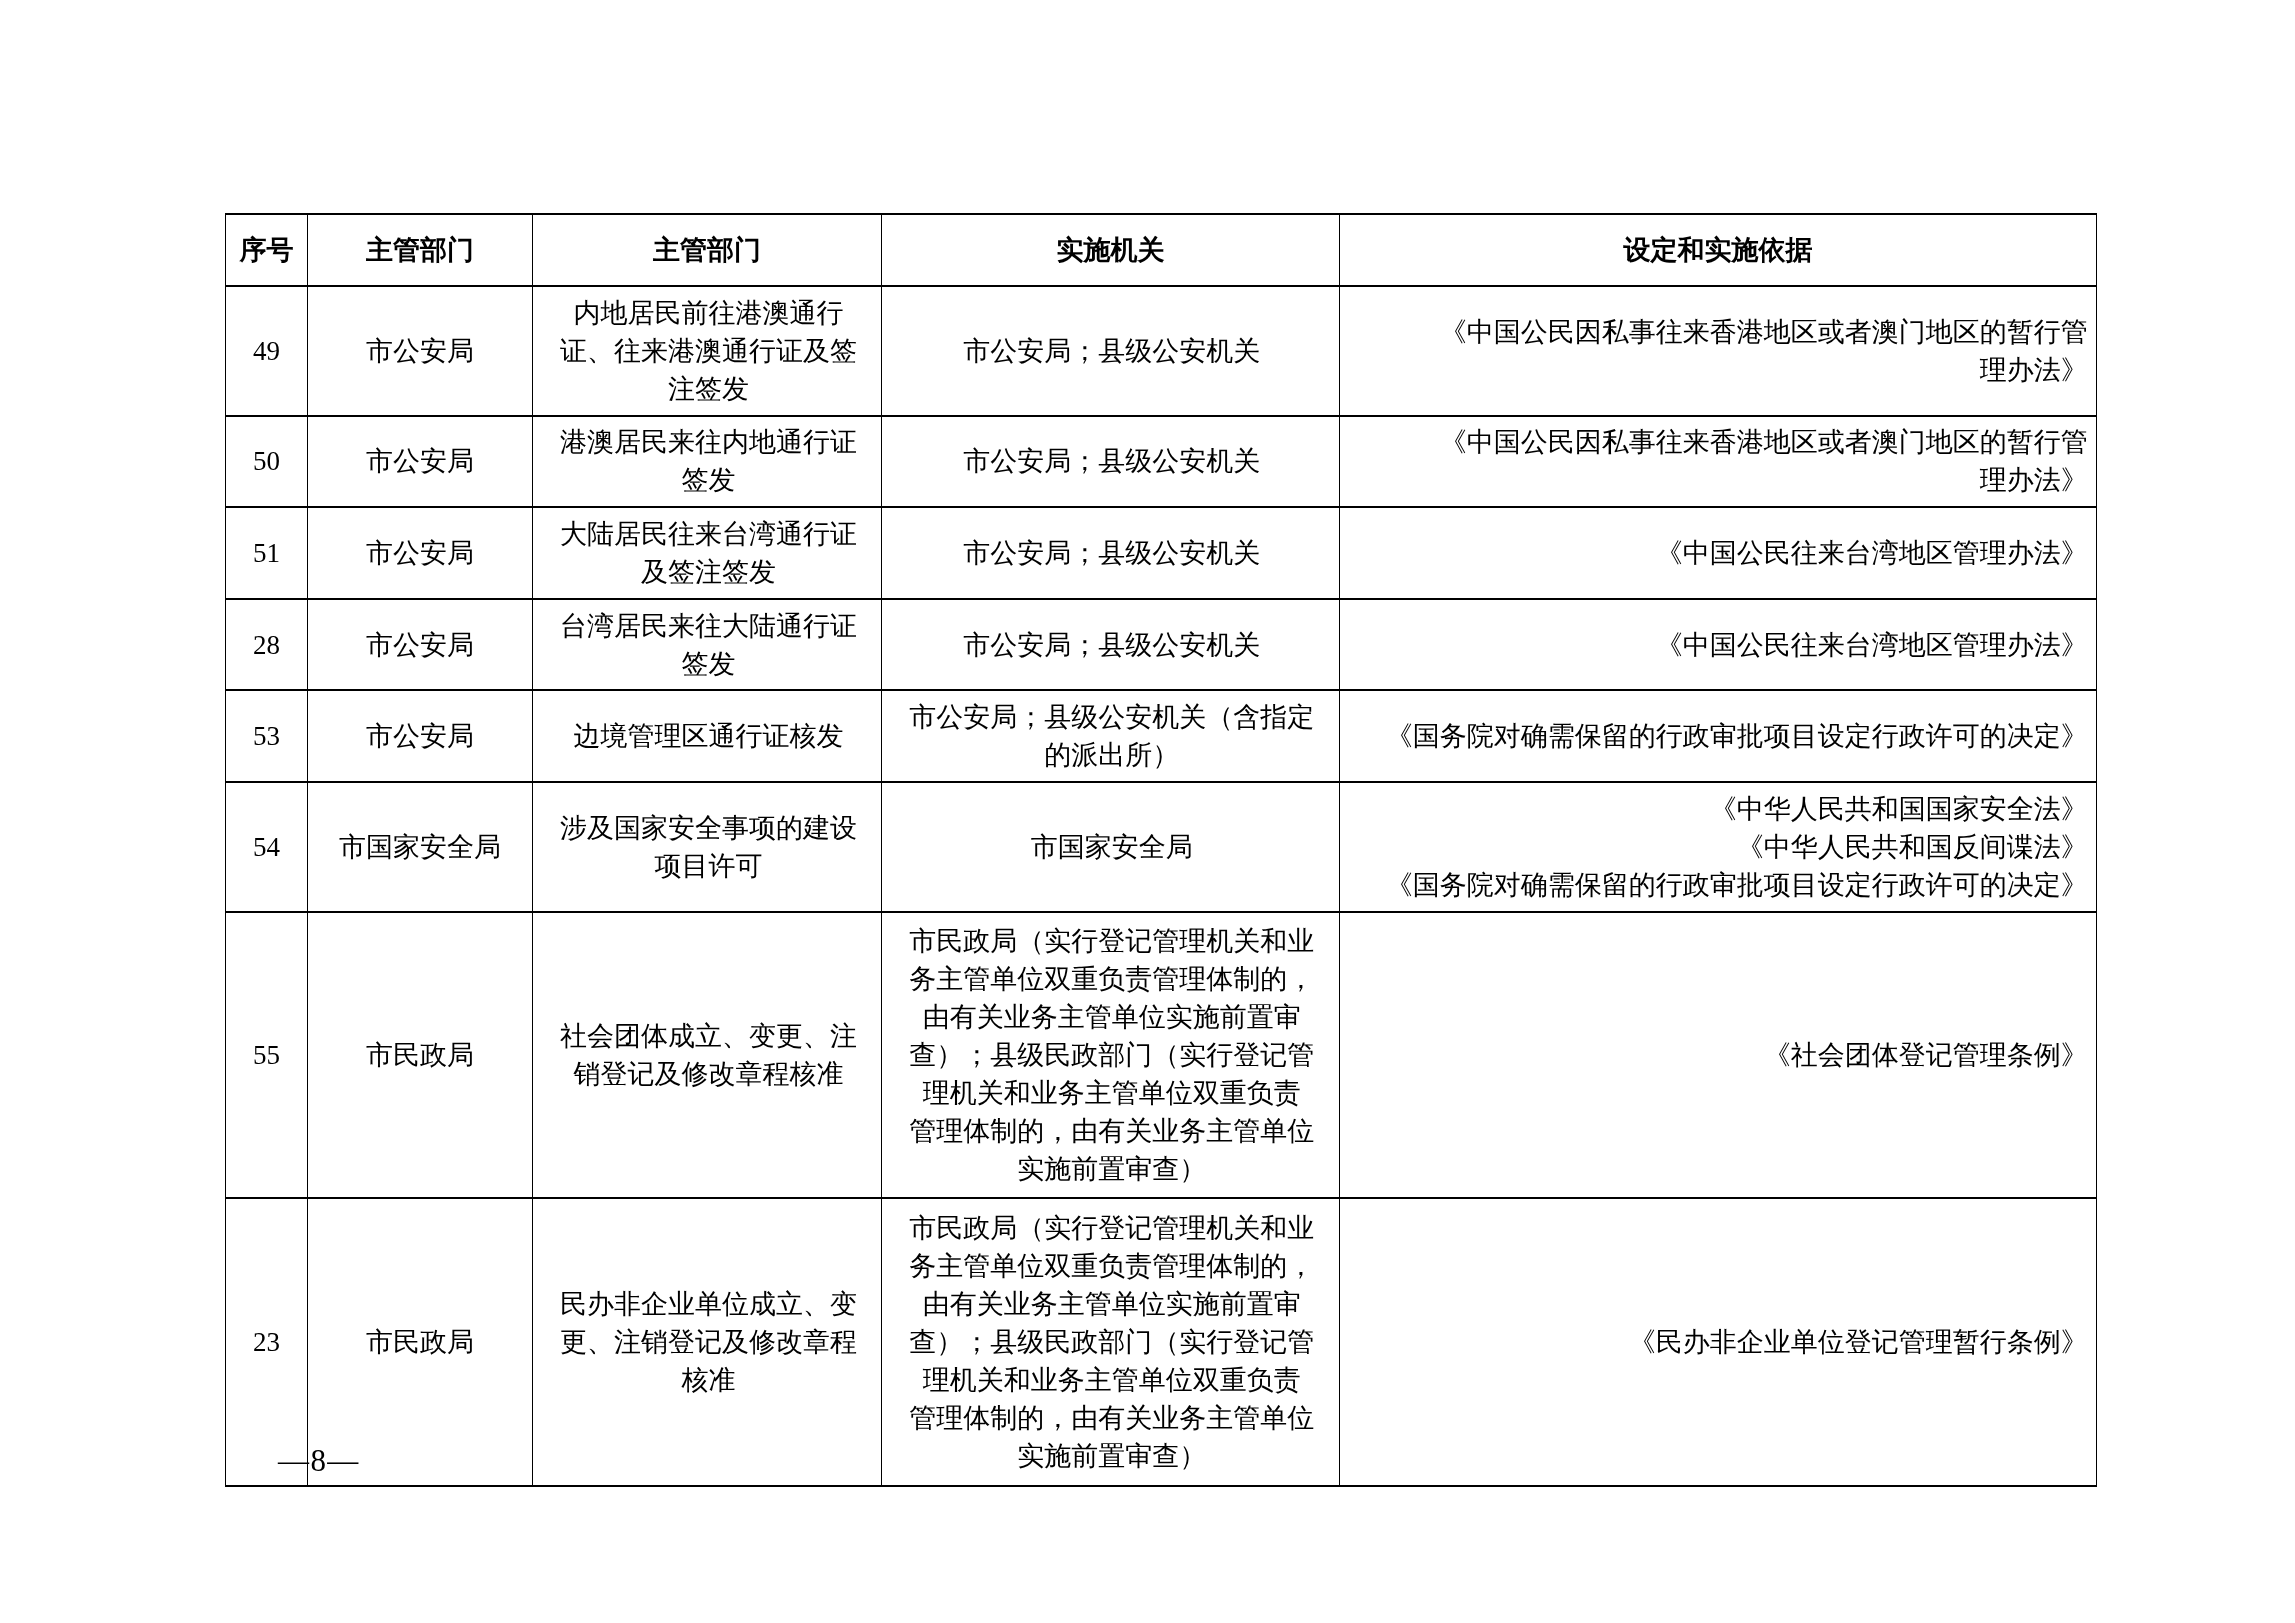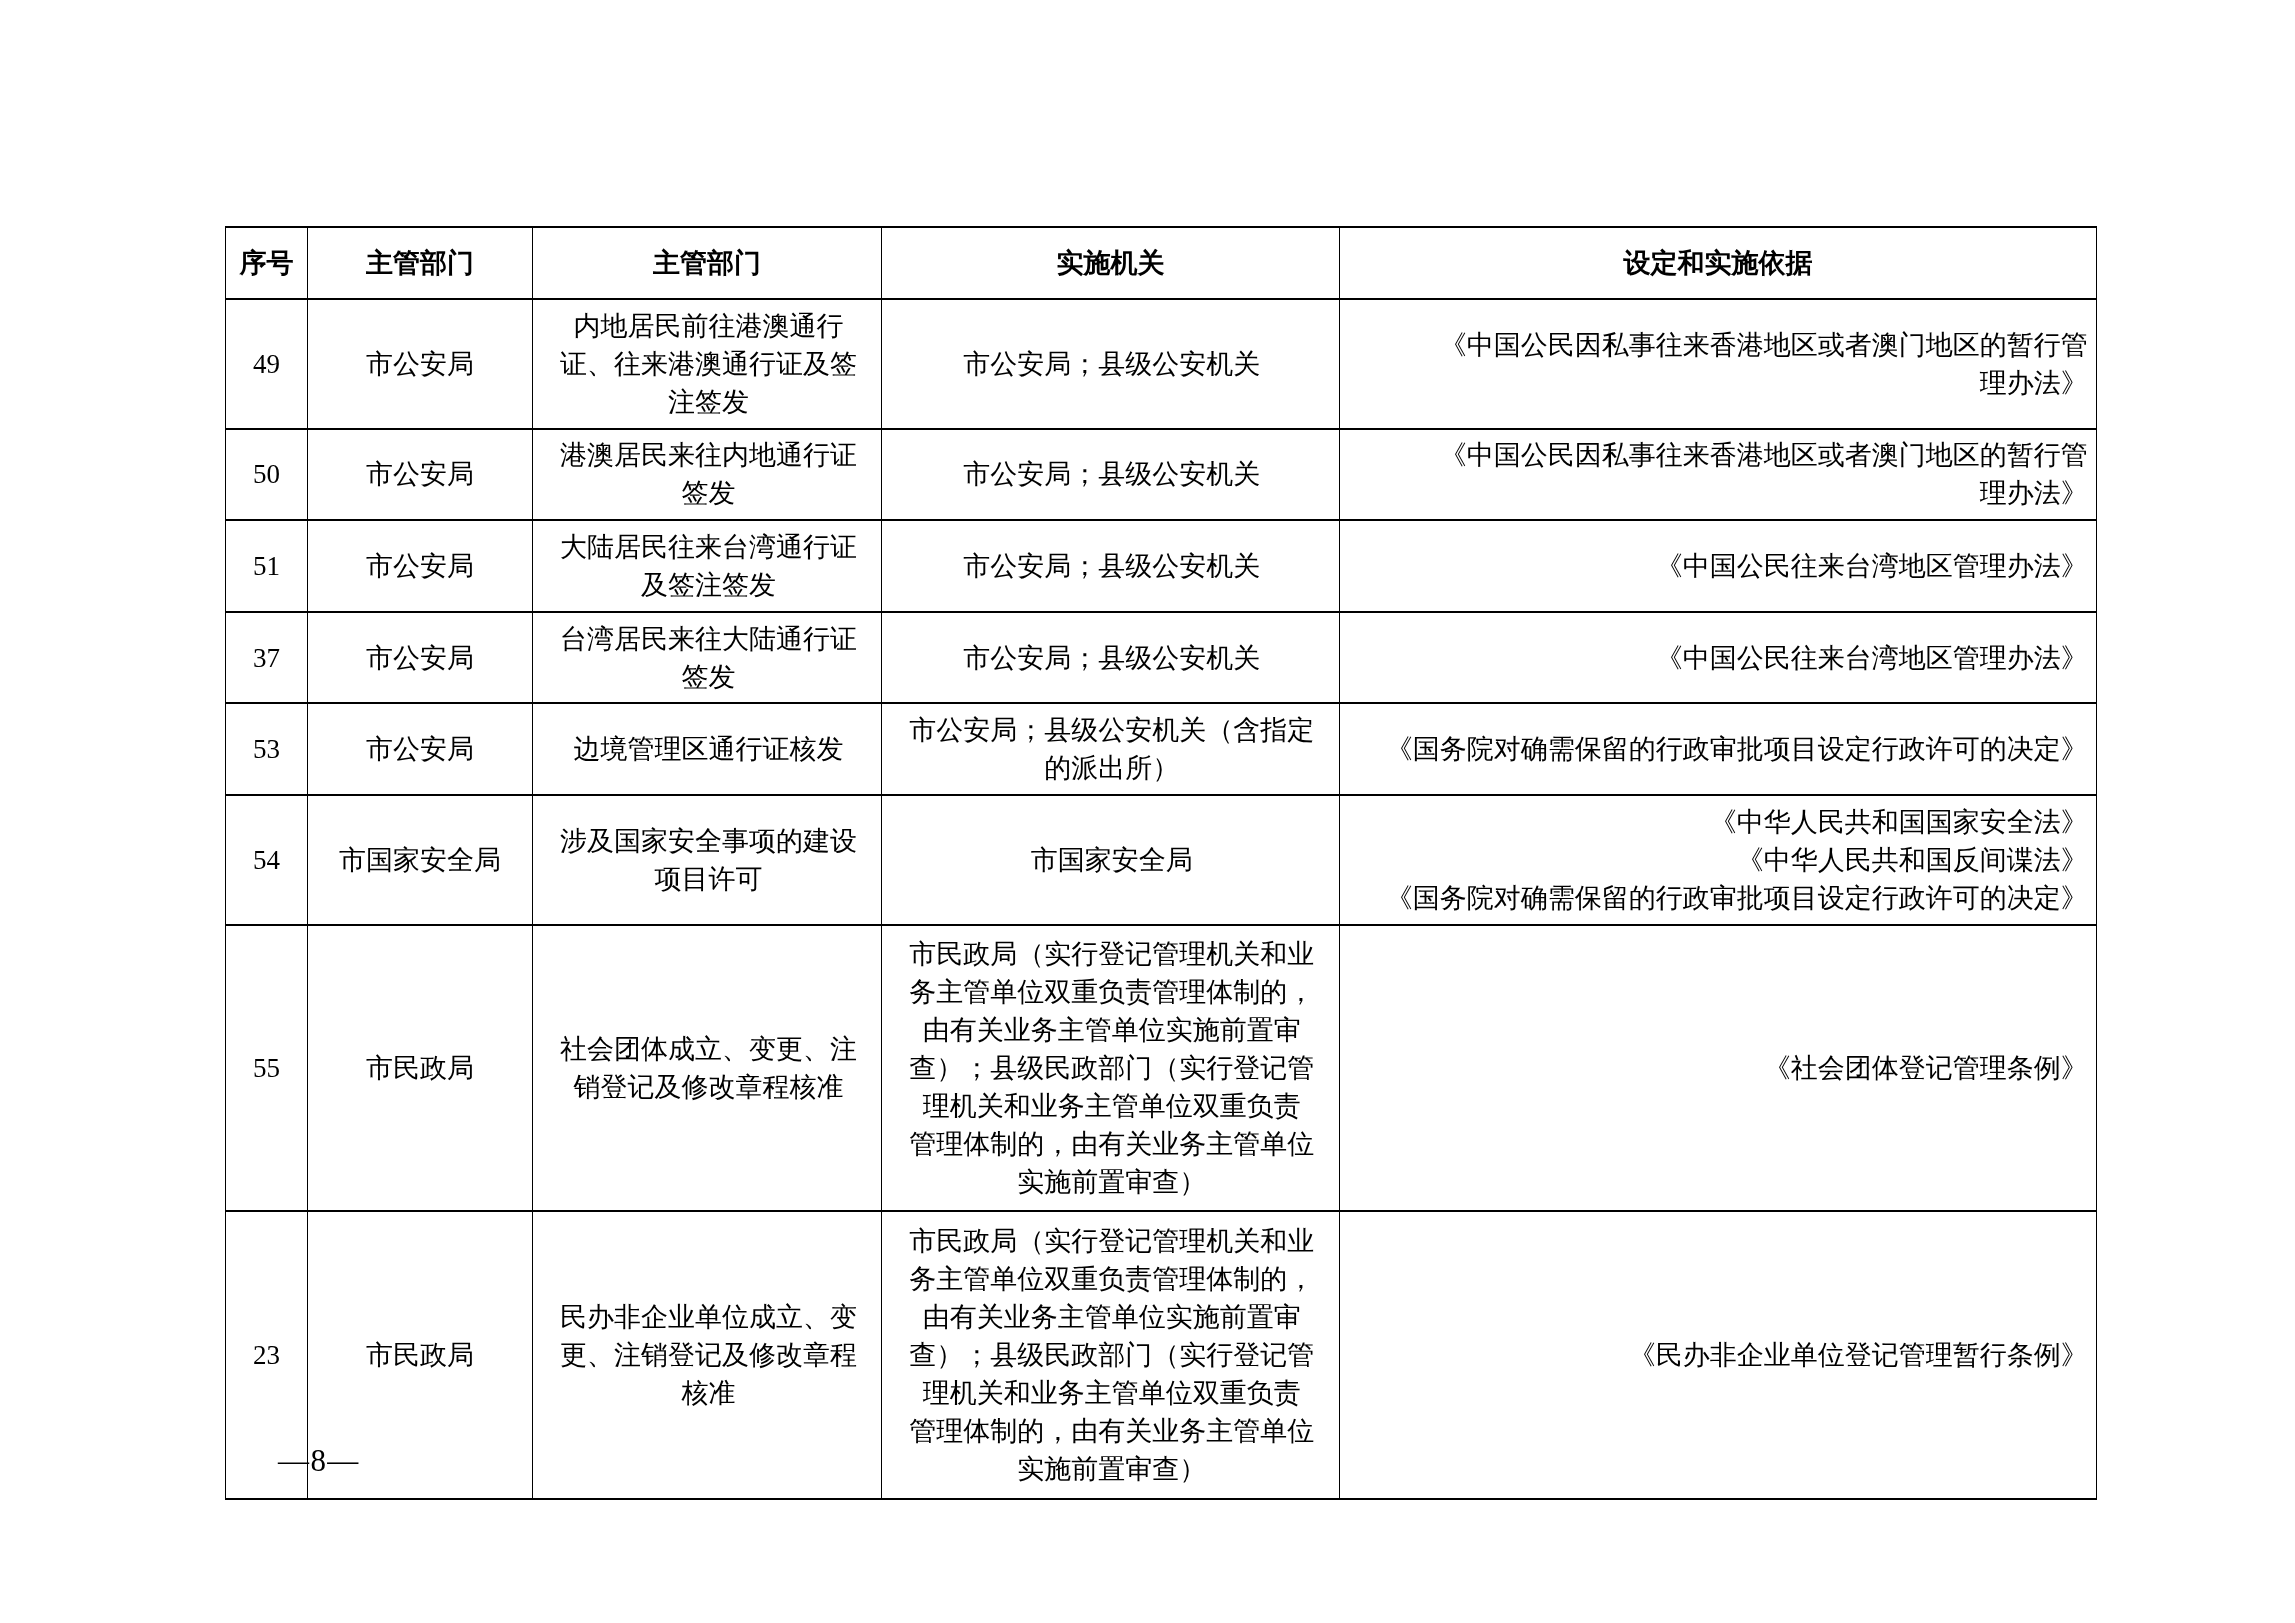--- a/index.html
+++ b/index.html
@@ -17,21 +17,21 @@
   .page {
     position: absolute;
     left: 0; top: 0;
     width: 2295px;
     height: 1623px;
     background: #ffffff;
   }
   table.doc-table {
     position: absolute;
     left: 225px;
-    top: 226px;
+    top: 213px;
     width: 1871px;
     border-collapse: collapse;
     table-layout: fixed;
   }
   th, td {
     border: 1.4px solid #000000;
     border-top-width: 2px;
     border-bottom-width: 2px;
     overflow: hidden;
   }
@@ -117,21 +117,21 @@
       </tr>
       <tr class="r2">
         <td class="c-seq">51</td>
         <td class="c-dept">市公安局</td>
         <td class="c-name">大陆居民往来台湾通行证
 及签注签发</td>
         <td class="c-agency">市公安局；县级公安机关</td>
         <td class="c-basis">《中国公民往来台湾地区管理办法》</td>
       </tr>
       <tr class="r3">
-        <td class="c-seq">37</td>
+        <td class="c-seq">28</td>
         <td class="c-dept">市公安局</td>
         <td class="c-name">台湾居民来往大陆通行证
 签发</td>
         <td class="c-agency">市公安局；县级公安机关</td>
         <td class="c-basis">《中国公民往来台湾地区管理办法》</td>
       </tr>
       <tr class="r4">
         <td class="c-seq">53</td>
         <td class="c-dept">市公安局</td>
         <td class="c-name">边境管理区通行证核发</td>

